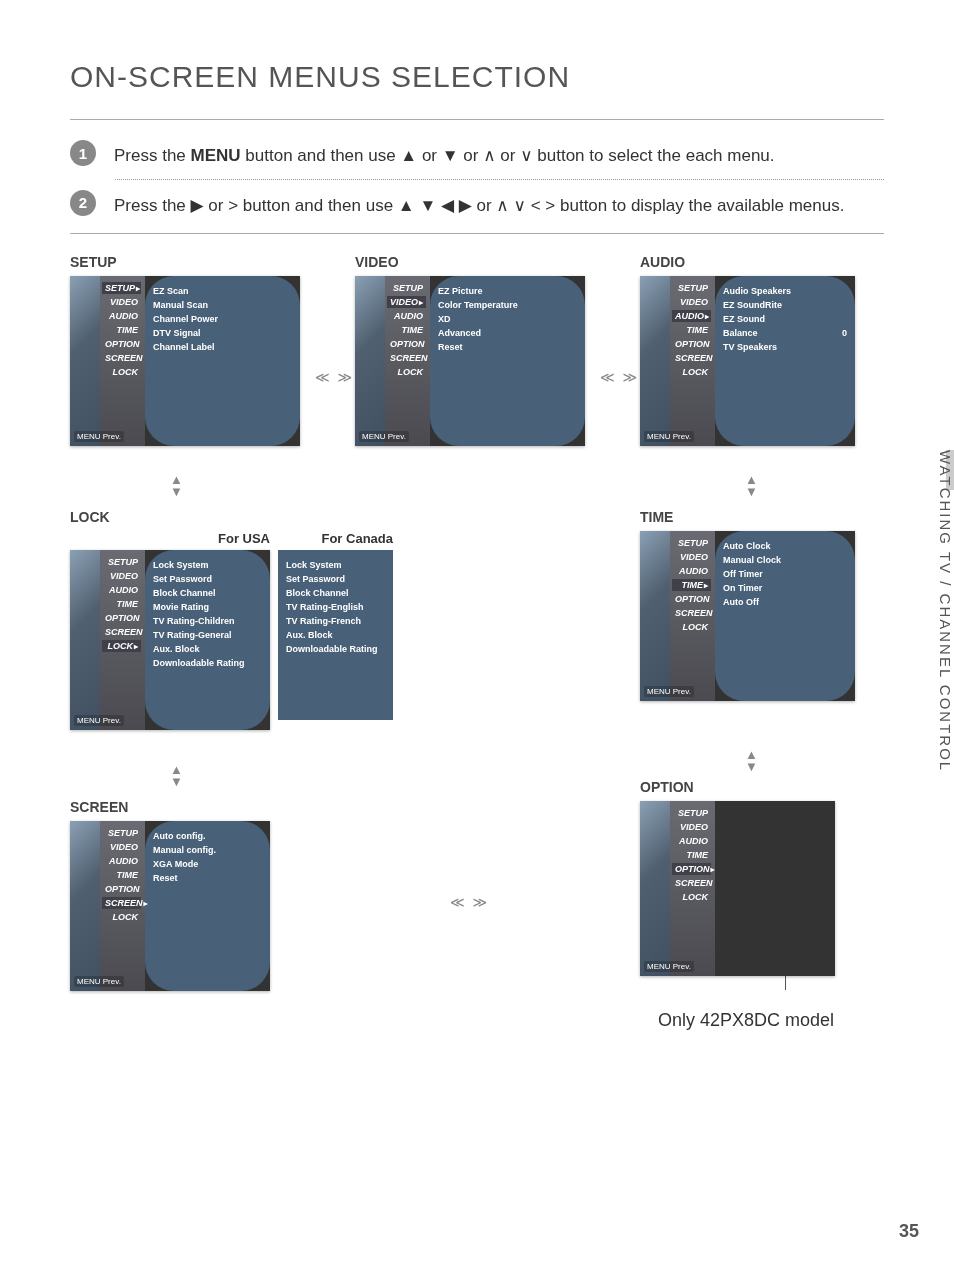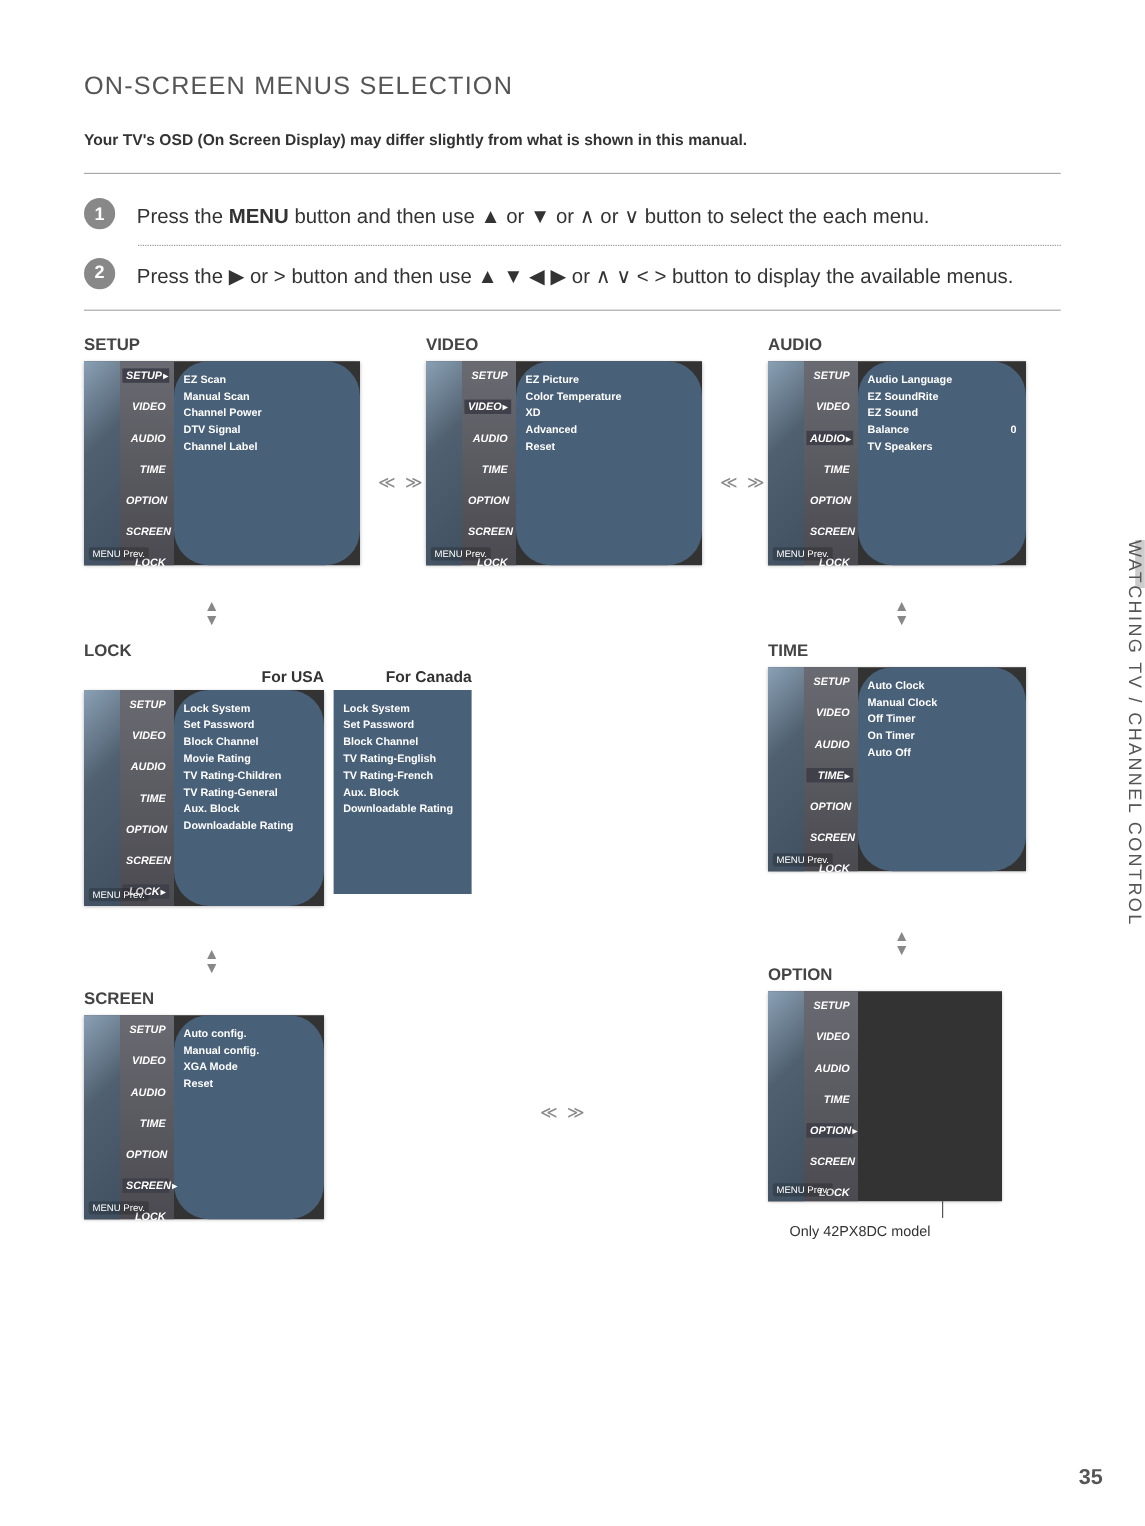--- a/index.html
+++ b/index.html
@@ -10,21 +10,21 @@
     height: 1272px;
     position: relative;
     color: #333;
   }
   .page {
     padding: 60px 70px 40px 70px;
     position: relative;
     height: 100%;
   }
   h1 {
-    font-size: 21px;
+    font-size: 30px;
     font-weight: normal;
     color: #555;
     letter-spacing: 1px;
     margin-bottom: 25px;
     font-family: "Trebuchet MS", Arial, sans-serif;
   }
   .subtitle {
     font-size: 13px;
     font-weight: bold;
     color: #333;
@@ -95,21 +95,21 @@
     width: 30px;
     background: linear-gradient(135deg, #8aa0b4 0%, #506070 40%, #405060 100%);
     position: absolute;
     left:0; top:0; bottom:0;
   }
   .osd-menu-list {
     margin-left: 30px;
     display:flex;
     flex-direction:column;
     padding: 6px 4px 4px 2px;
-    gap:14px;
+    gap:2px;
     flex:1;
     font-weight: bold;
     font-style: italic;
     text-align: right;
   }
   .osd-menu-item { padding:1px 3px; }
   .osd-menu-item.sel { background:#40404a; }
   .osd-menu-item .arrow { font-style:normal; margin-left:1px; font-size:8px;}
   .osd-right {
     flex: 1;
@@ -155,41 +155,40 @@
   }
   .page-num {
     position:absolute;
     right:35px;
     bottom:30px;
     font-weight:bold;
     font-size:18px;
     color:#555;
     margin-top:16px;
   }
-  .note-text { font-size:12px; color:#333; margin-top:4px;}
+  .note-text { font-size:18px; color:#333; margin-top:20px;}
   .lock-sub { font-size:13px; font-weight:bold; color:#333; margin-bottom:4px; text-align:right;}
   .canada-panel {
     width: 115px;
     background:#486078;
     color:#fff;
     font-size:9px;
     font-weight:bold;
     padding:10px 8px;
     display:flex;
     flex-direction:column;
     gap:4px;
     height:170px;
   }
 </style>
 </head>
 <body>
 
 <div class="page">
   <h1>ON-SCREEN MENUS SELECTION</h1>
-  <div class="subtitle">Your TV's OSD (On Screen Display) may differ slightly from what is shown in this manual.</div>
   <div class="divider"></div>
 
   <div class="step-row">
     <div class="step-num">1</div>
     <div class="step-text">
       <span>Press the </span><b>MENU</b><span> button and then use  ▲ or ▼  or  ∧  or  ∨  button to select the each menu.</span>
     </div>
   </div>
   <div class="dotted-line"></div>
   <div class="step-row">
@@ -268,21 +267,21 @@
                 <div class="osd-menu-item">SETUP</div>
                 <div class="osd-menu-item">VIDEO</div>
                 <div class="osd-menu-item sel">AUDIO<span class="arrow">▸</span></div>
                 <div class="osd-menu-item">TIME</div>
                 <div class="osd-menu-item">OPTION</div>
                 <div class="osd-menu-item">SCREEN</div>
                 <div class="osd-menu-item">LOCK</div>
               </div>
           </div>
           <div class="osd-right">
-              <div class="opt">Audio Language</div>
+              <div class="opt">Audio Speakers</div>
               <div class="opt">EZ SoundRite</div>
               <div class="opt">EZ Sound</div>
               <div class="opt">
                 <span>Balance</span>
                 <span>0</span>
               </div>
               <div class="opt">TV Speakers</div>
             </div>
         </div>
         <div class="osd-prev">MENU Prev.</div>

